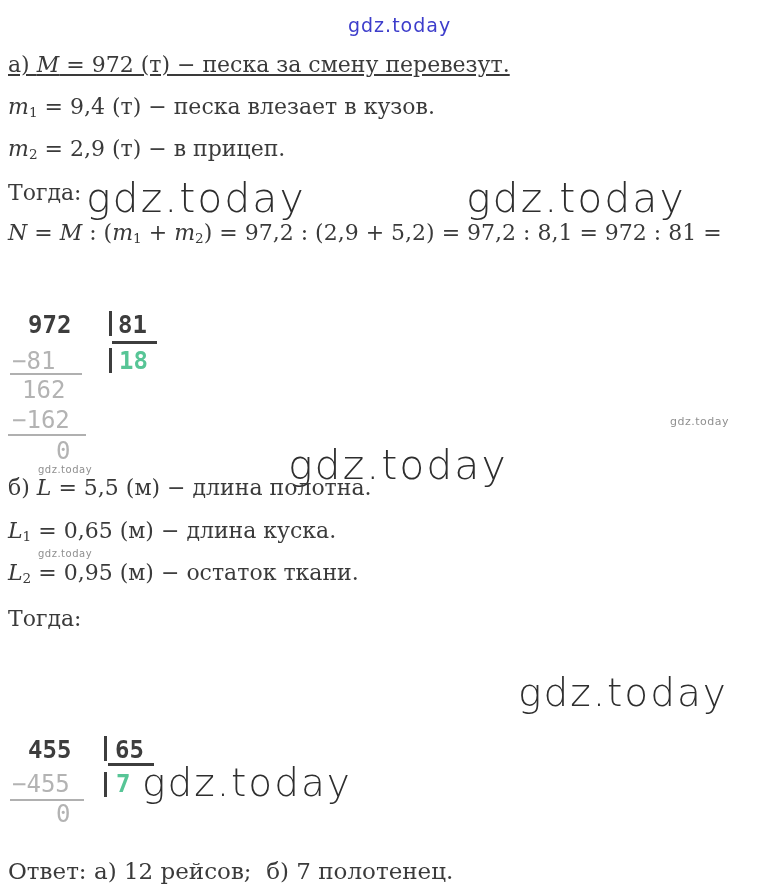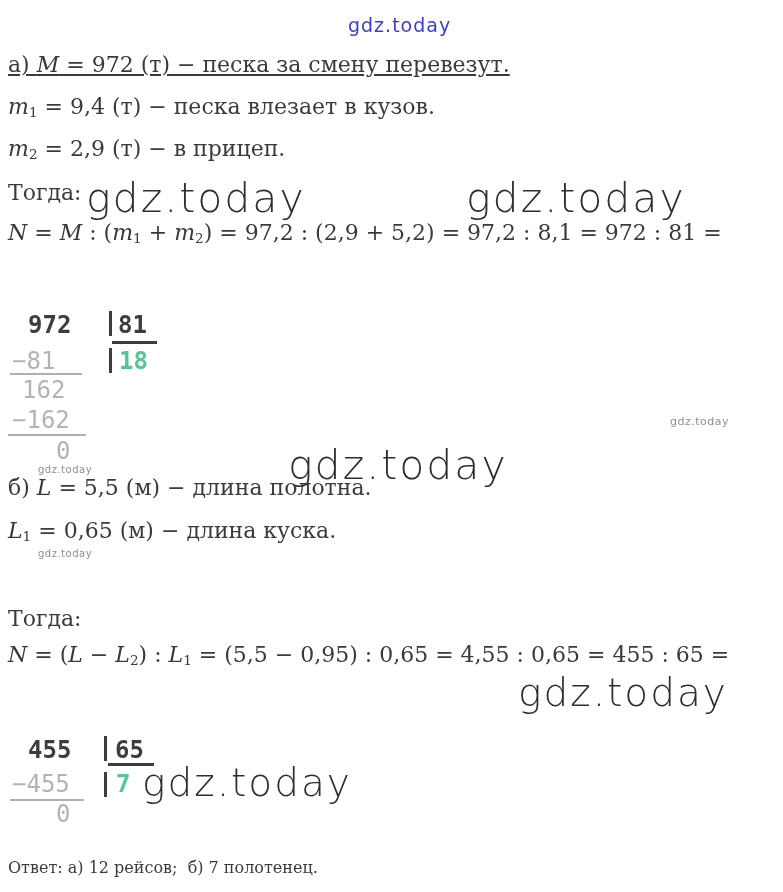--- a/index.html
+++ b/index.html
@@ -30,21 +30,21 @@
   .l-m2     { top: 124px; }
   .l-togda1 { top: 168px; }
   .l-n1     { top: 208px; }
   .l-res1   { top: 251px; }
   .l-b      { top: 463px; }
   .l-l1     { top: 506px; }
   .l-l2     { top: 548px; }
   .l-togda2 { top: 594px; }
   .l-n2     { top: 630px; }
   .l-res2   { top: 670px; }
-  .l-answer { top: 846px; font-size: 16px; }
+  .l-answer { top: 846px; font-size: 23px; }
 
   
   .dv {
     position: absolute;
     font-family: "DejaVu Sans Mono", "Liberation Mono", monospace;
     font-size: 24px;
     line-height: 26px;
     white-space: pre;
   }
   .dv.bold  { font-weight: bold; color: #3d3d3d; }
@@ -127,22 +127,22 @@
   <div class="vbar d1-bar2"></div>
   <div class="dv green d1-quotient">18</div>
   <div class="hline gray d1-hline2"></div>
   <div class="dv gray d1-rem1">162</div>
   <div class="dv gray d1-sub2">−162</div>
   <div class="hline gray d1-hline3"></div>
   <div class="dv gray d1-rem2">0</div>
 
   <div class="line l-b"><span>б) </span><span class="it">L</span><span> = 5,5 (м) − длина полотна.</span></div>
   <div class="line l-l1"><span class="it">L</span><span class="sub">1</span><span> = 0,65 (м) − длина куска.</span></div>
+  <div class="line l-l2"><span class="it">L</span><span class="sub">2</span><span> = 0,95 (м) − остаток ткани.</span></div>
   <div class="line l-togda2"><span>Тогда:</span></div>
-  <div class="line l-n2"><span class="it">N</span><span> = (</span><span class="it">L</span><span> − </span><span class="it">L</span><span class="sub">2</span><span>) : </span><span class="it">L</span><span class="sub">1</span><span> = (5,5 − 0,95) : 0,65 = 4,55 : 0,65 = 455 : 65 =</span></div>
 
   <div class="dv bold d2-dividend">455</div>
   <div class="vbar d2-bar1"></div>
   <div class="dv bold d2-divisor">65</div>
   <div class="hline d2-hline1"></div>
   <div class="dv gray d2-sub1">−455</div>
   <div class="vbar d2-bar2"></div>
   <div class="dv green d2-quotient">7</div>
   <div class="hline gray d2-hline2"></div>
   <div class="dv gray d2-rem1">0</div>

